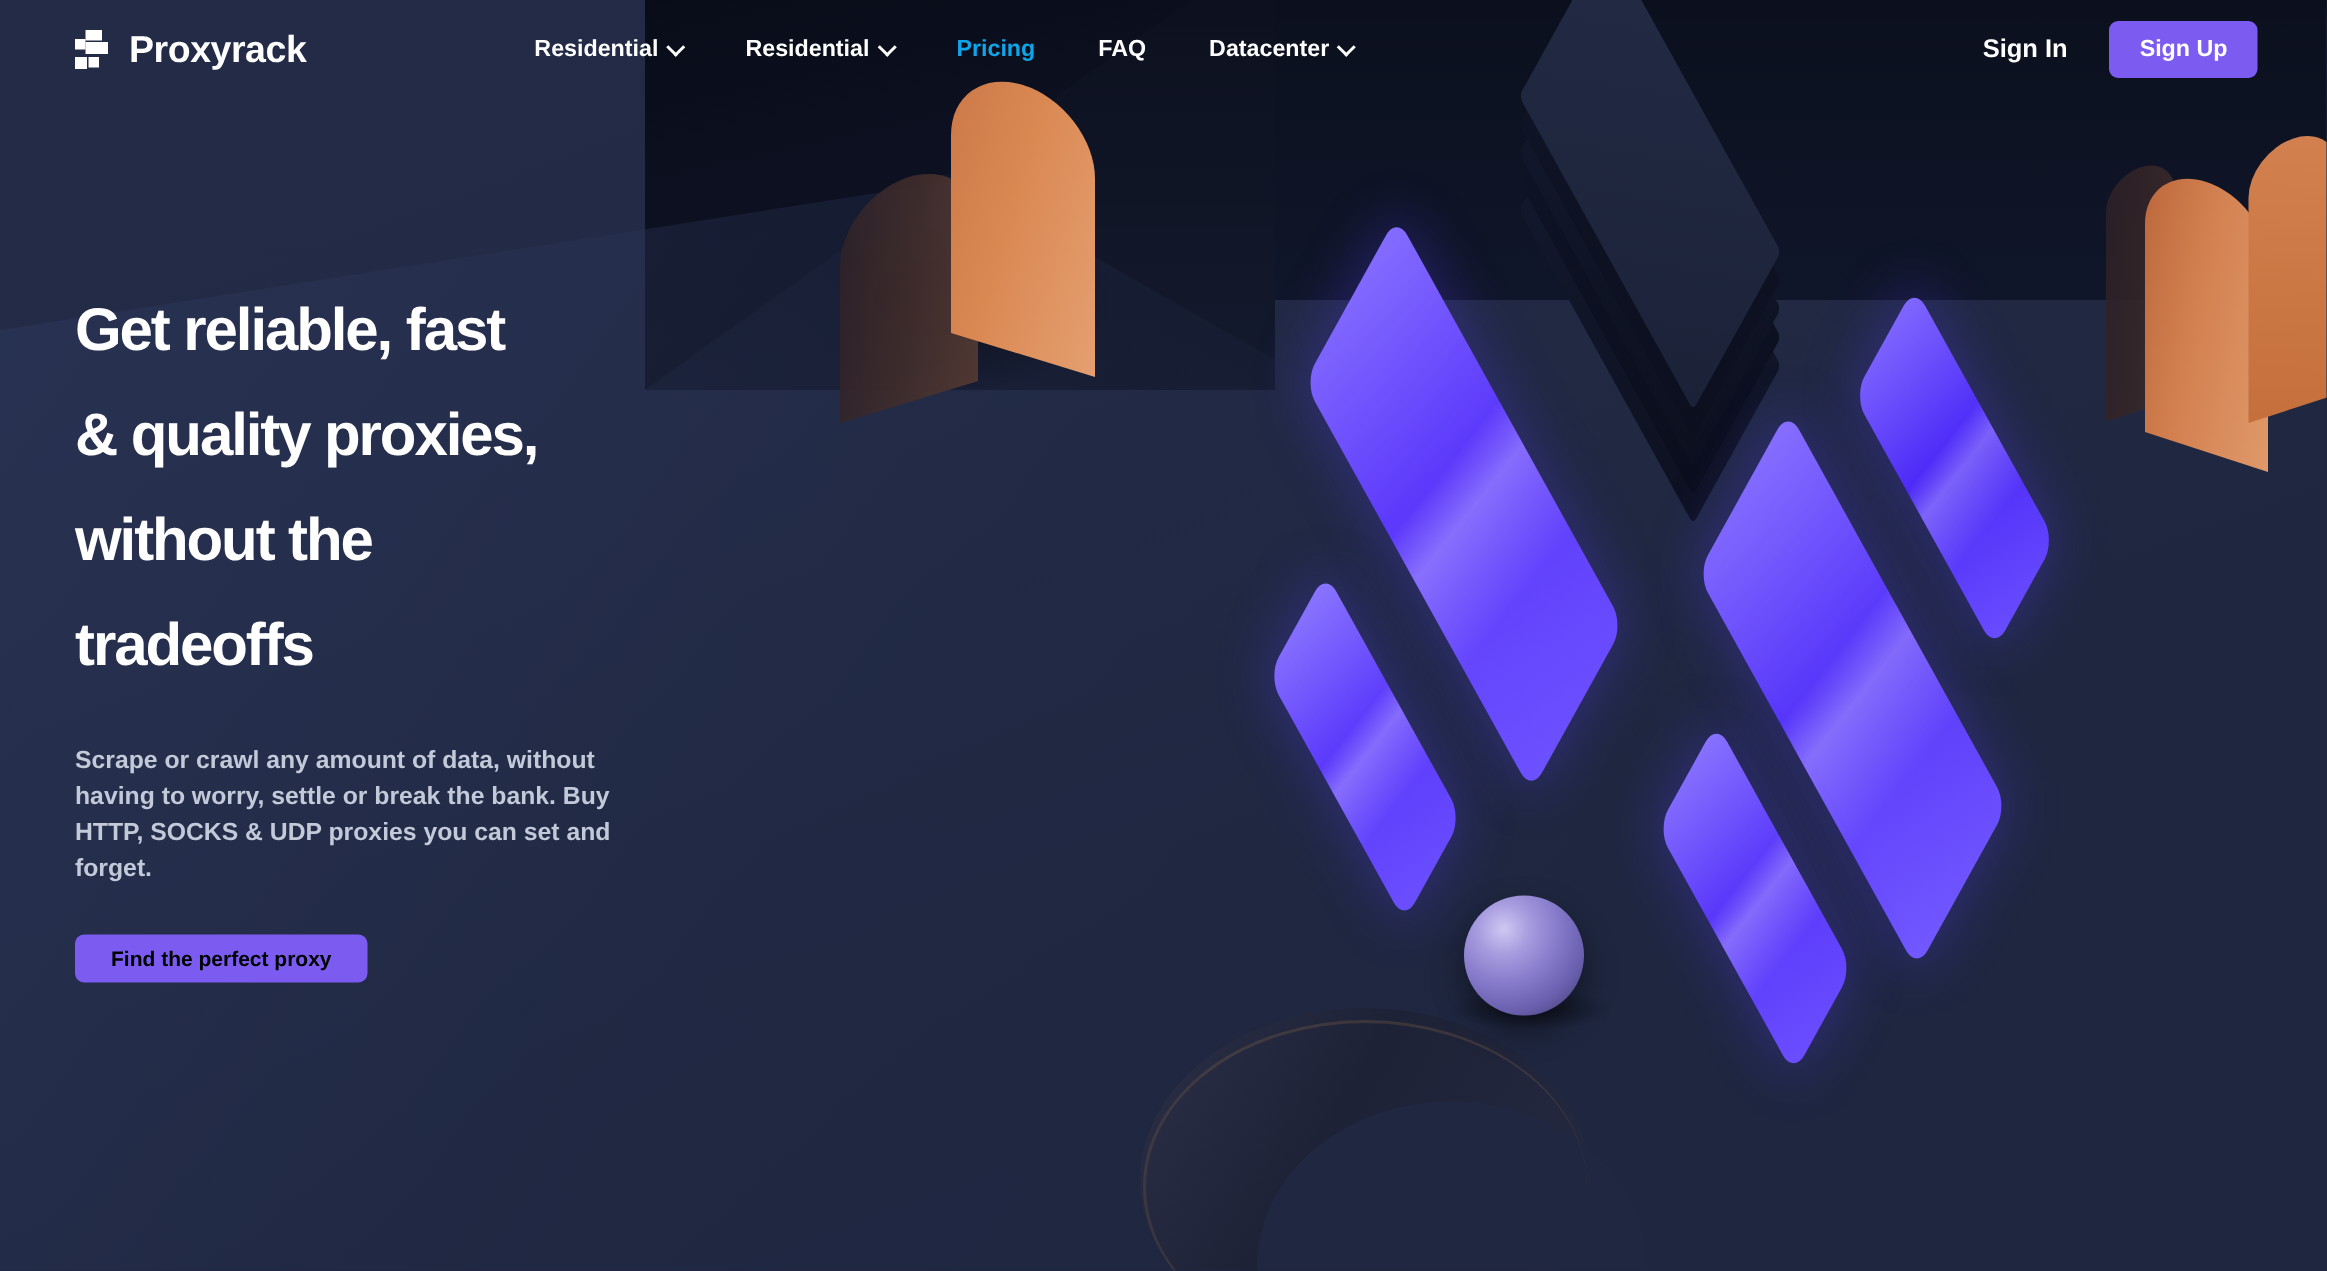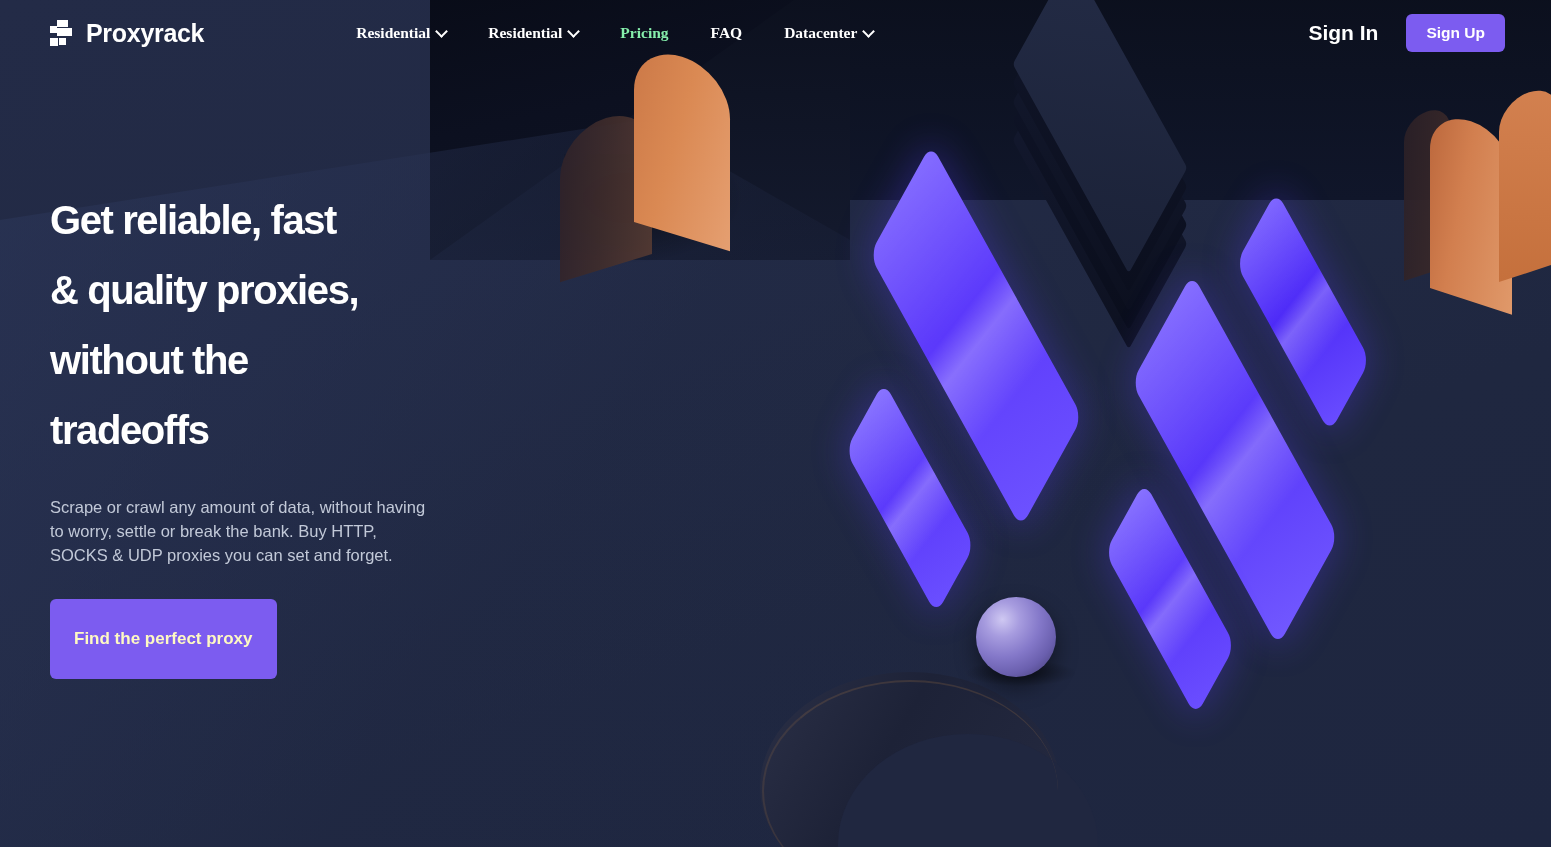--- a/index.html
+++ b/index.html
@@ -189,61 +189,61 @@
   .logo-mark i {
     position:absolute; background:#fff; display:block;
   }
   .logo-mark .b1 { left:7px;  top:0px;  width:11px; height:7px; }
   .logo-mark .b2 { left:0px;  top:6px;  width:7px;  height:7px; }
   .logo-mark .b3 { left:7px;  top:8px;  width:15px; height:8px; }
   .logo-mark .b4 { left:0px;  top:18px; width:8px;  height:8px; }
   .logo-mark .b5 { left:9px;  top:18px; width:7px;  height:7px; }
   .brand-text { font-size:25px; font-weight:700; letter-spacing:-.3px; color:#fff; }
 
-  .nav-links { display:flex; align-items:center; gap:42px; margin-left:152px;font-family:Liberation Serif, serif; }
+  .nav-links { display:flex; align-items:center; gap:42px; margin-left:152px; }
   .nav-item {
     display:flex; align-items:center; gap:7px;
     font-size:15.5px; font-weight:700; color:#fff; cursor:pointer;
     white-space:nowrap;
   }
-  .nav-item.active { color:#86efac; }
+  .nav-item.active { color:#0ea5e9; }
   .chev { width:9px; height:9px; position:relative; display:inline-block; top:-2px; }
   .chev::before {
     content:""; position:absolute; left:0; top:0;
     width:7px; height:7px;
     border-right:2px solid #fff; border-bottom:2px solid #fff;
     transform:rotate(45deg);
   }
   .nav-right { margin-left:auto; display:flex; align-items:center; gap:28px; margin-right:18px; }
-  .signin { font-size:21px; font-weight:700; color:#fff; cursor:pointer; }
+  .signin { font-size:17px; font-weight:700; color:#fff; cursor:pointer; }
   .signup {
     background:#7c5cf0; color:#ffffff;
     font-size:15.5px; font-weight:700;
     padding:10px 20px; border-radius:6px; border:none;
     cursor:pointer; font-family:inherit;
   }
 
   
   .hero { position:absolute; left:50px; top:185px; width:600px; z-index:4; }
   .hero h1 {
     font-size:40px; line-height:70px; font-weight:700;
     letter-spacing:-1.4px; color:#fff;
     white-space:pre-line;
   }
   .hero p {
     margin-top:30px;
     font-size:16.5px; line-height:24px;
-    color:#c2c9d8; max-width:378px; font-weight:400;
+    color:#c2c9d8; max-width:378px; font-weight:700;
   }
   .cta {
     margin-top:32px;
     display:inline-block;
-    background:#7c5cf0; color:#fef9c3;
-    font-size:17px; font-weight:700;
-    padding:30px 24px; border-radius:6px; border:none;
+    background:#7c5cf0; color:#000000;
+    font-size:14px; font-weight:700;
+    padding:8px 24px; border-radius:6px; border:none;
     cursor:pointer; font-family:inherit;
   }
 </style>
 </head>
 <body>
 
 <div class="scene">
   <div class="floor"></div>
   <div class="wall-back"></div>
   <div class="wall-back2"></div>

